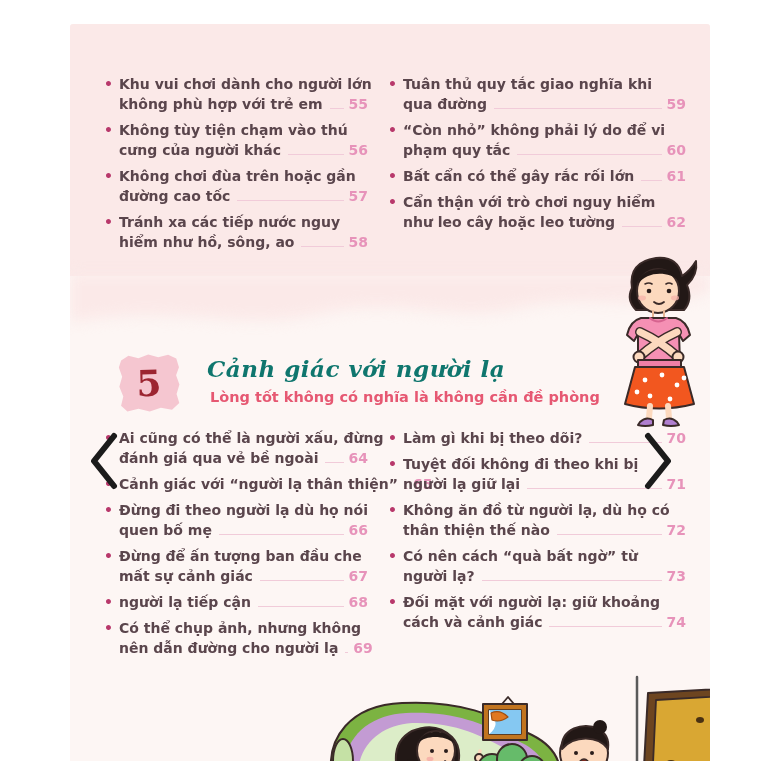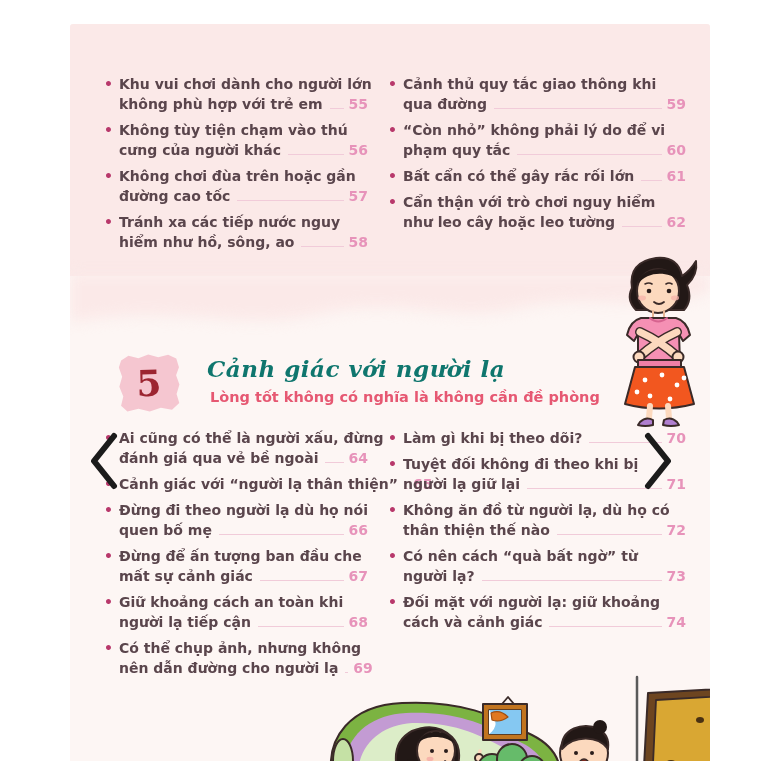--- a/index.html
+++ b/index.html
@@ -121,21 +121,21 @@
           </span>
         </span>
       </div>
     </div>
 
   <div class="toc-col toc-top-right">
 
       <div class="entry">
         <span class="bullet"></span>
         <span class="etext">
-          <span class="l1">Cảnh thủ quy tắc giao thông khi</span>
+          <span class="l1">Tuân thủ quy tắc giao nghĩa khi</span>
           <span class="lrow">
             <span class="l2">qua đường</span>
             <span class="leader"></span>
             <span class="pnum">59</span>
           </span>
         </span>
       </div>
 
       <div class="entry">
         <span class="bullet"></span>
@@ -275,21 +275,20 @@
             <span class="l2">mất sự cảnh giác</span>
             <span class="leader"></span>
             <span class="pnum">67</span>
           </span>
         </span>
       </div>
 
       <div class="entry">
         <span class="bullet"></span>
         <span class="etext">
-          <span class="l1">Giữ khoảng cách an toàn khi</span>
           <span class="lrow">
             <span class="l2">người lạ tiếp cận</span>
             <span class="leader"></span>
             <span class="pnum">68</span>
           </span>
         </span>
       </div>
 
       <div class="entry">
         <span class="bullet"></span>

